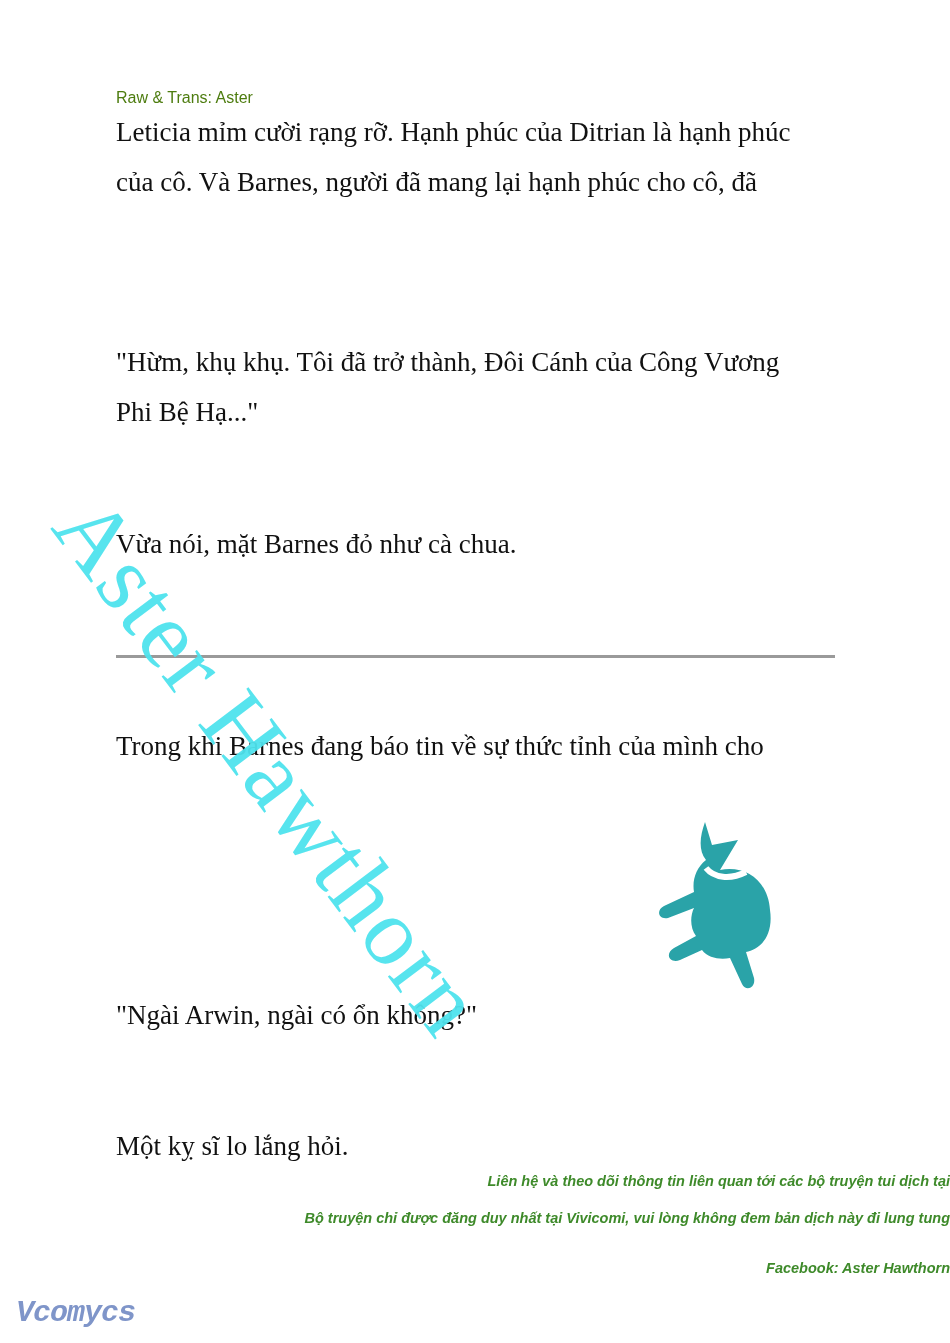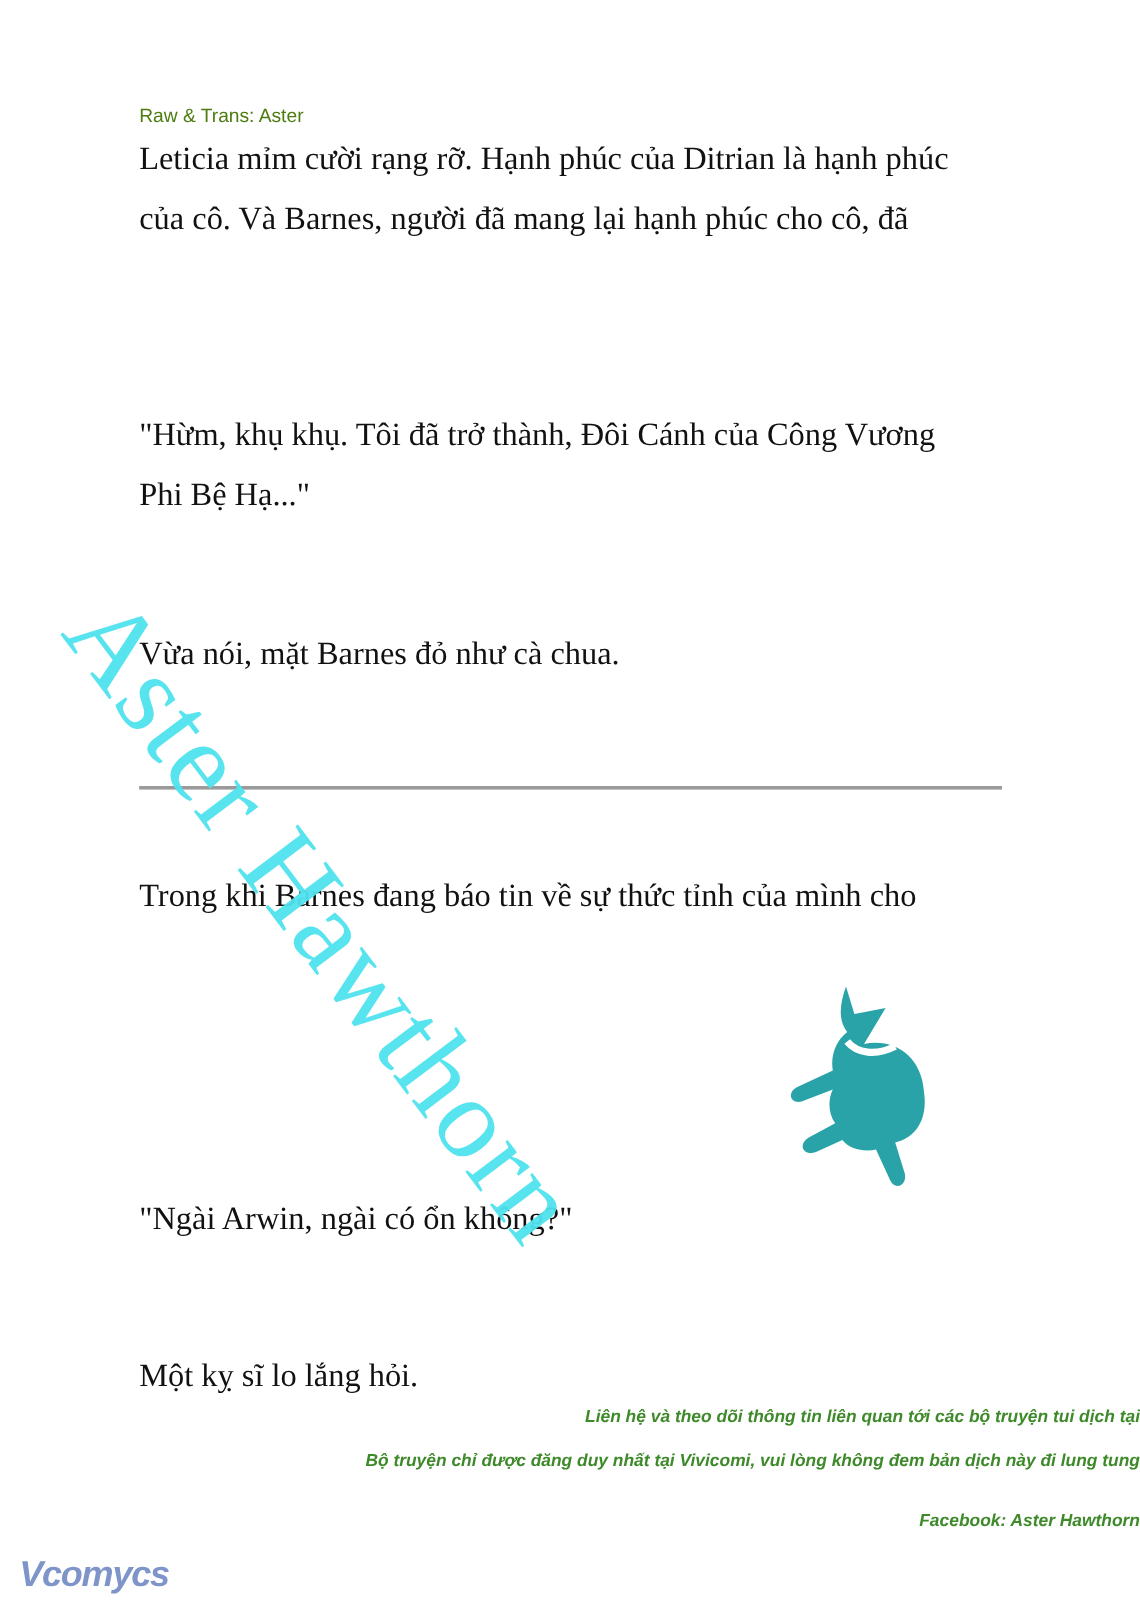--- a/index.html
+++ b/index.html
@@ -28,21 +28,21 @@
       opacity: 0.95; pointer-events: none; letter-spacing: 2px;
     }
     .cat { position: absolute; left: 650px; top: 810px; width: 140px; height: 185px; }
     .footer {
       position: absolute; left: 0; width: 950px; text-align: right;
       font-family: "Liberation Sans", sans-serif; font-style: italic; font-weight: bold;
       font-size: 14.5px; color: #3e8a2a;
     }
     .logo {
       position: absolute; left: 16px; top: 1296px;
-      font-family: Liberation Sans, sans-serif; font-style: italic; font-weight: bold;
+      font-family: Liberation Mono, monospace; font-style: italic; font-weight: bold;
       font-size: 30px; color: #7f95c9; letter-spacing: -1px;
     }
   </style>
 </head>
 <body>
 
 <div class="header">Raw &amp; Trans: Aster</div>
 
 <div class="para" style="top:108px">
   <div>Leticia mỉm cười rạng rỡ. Hạnh phúc của Ditrian là hạnh phúc</div>

